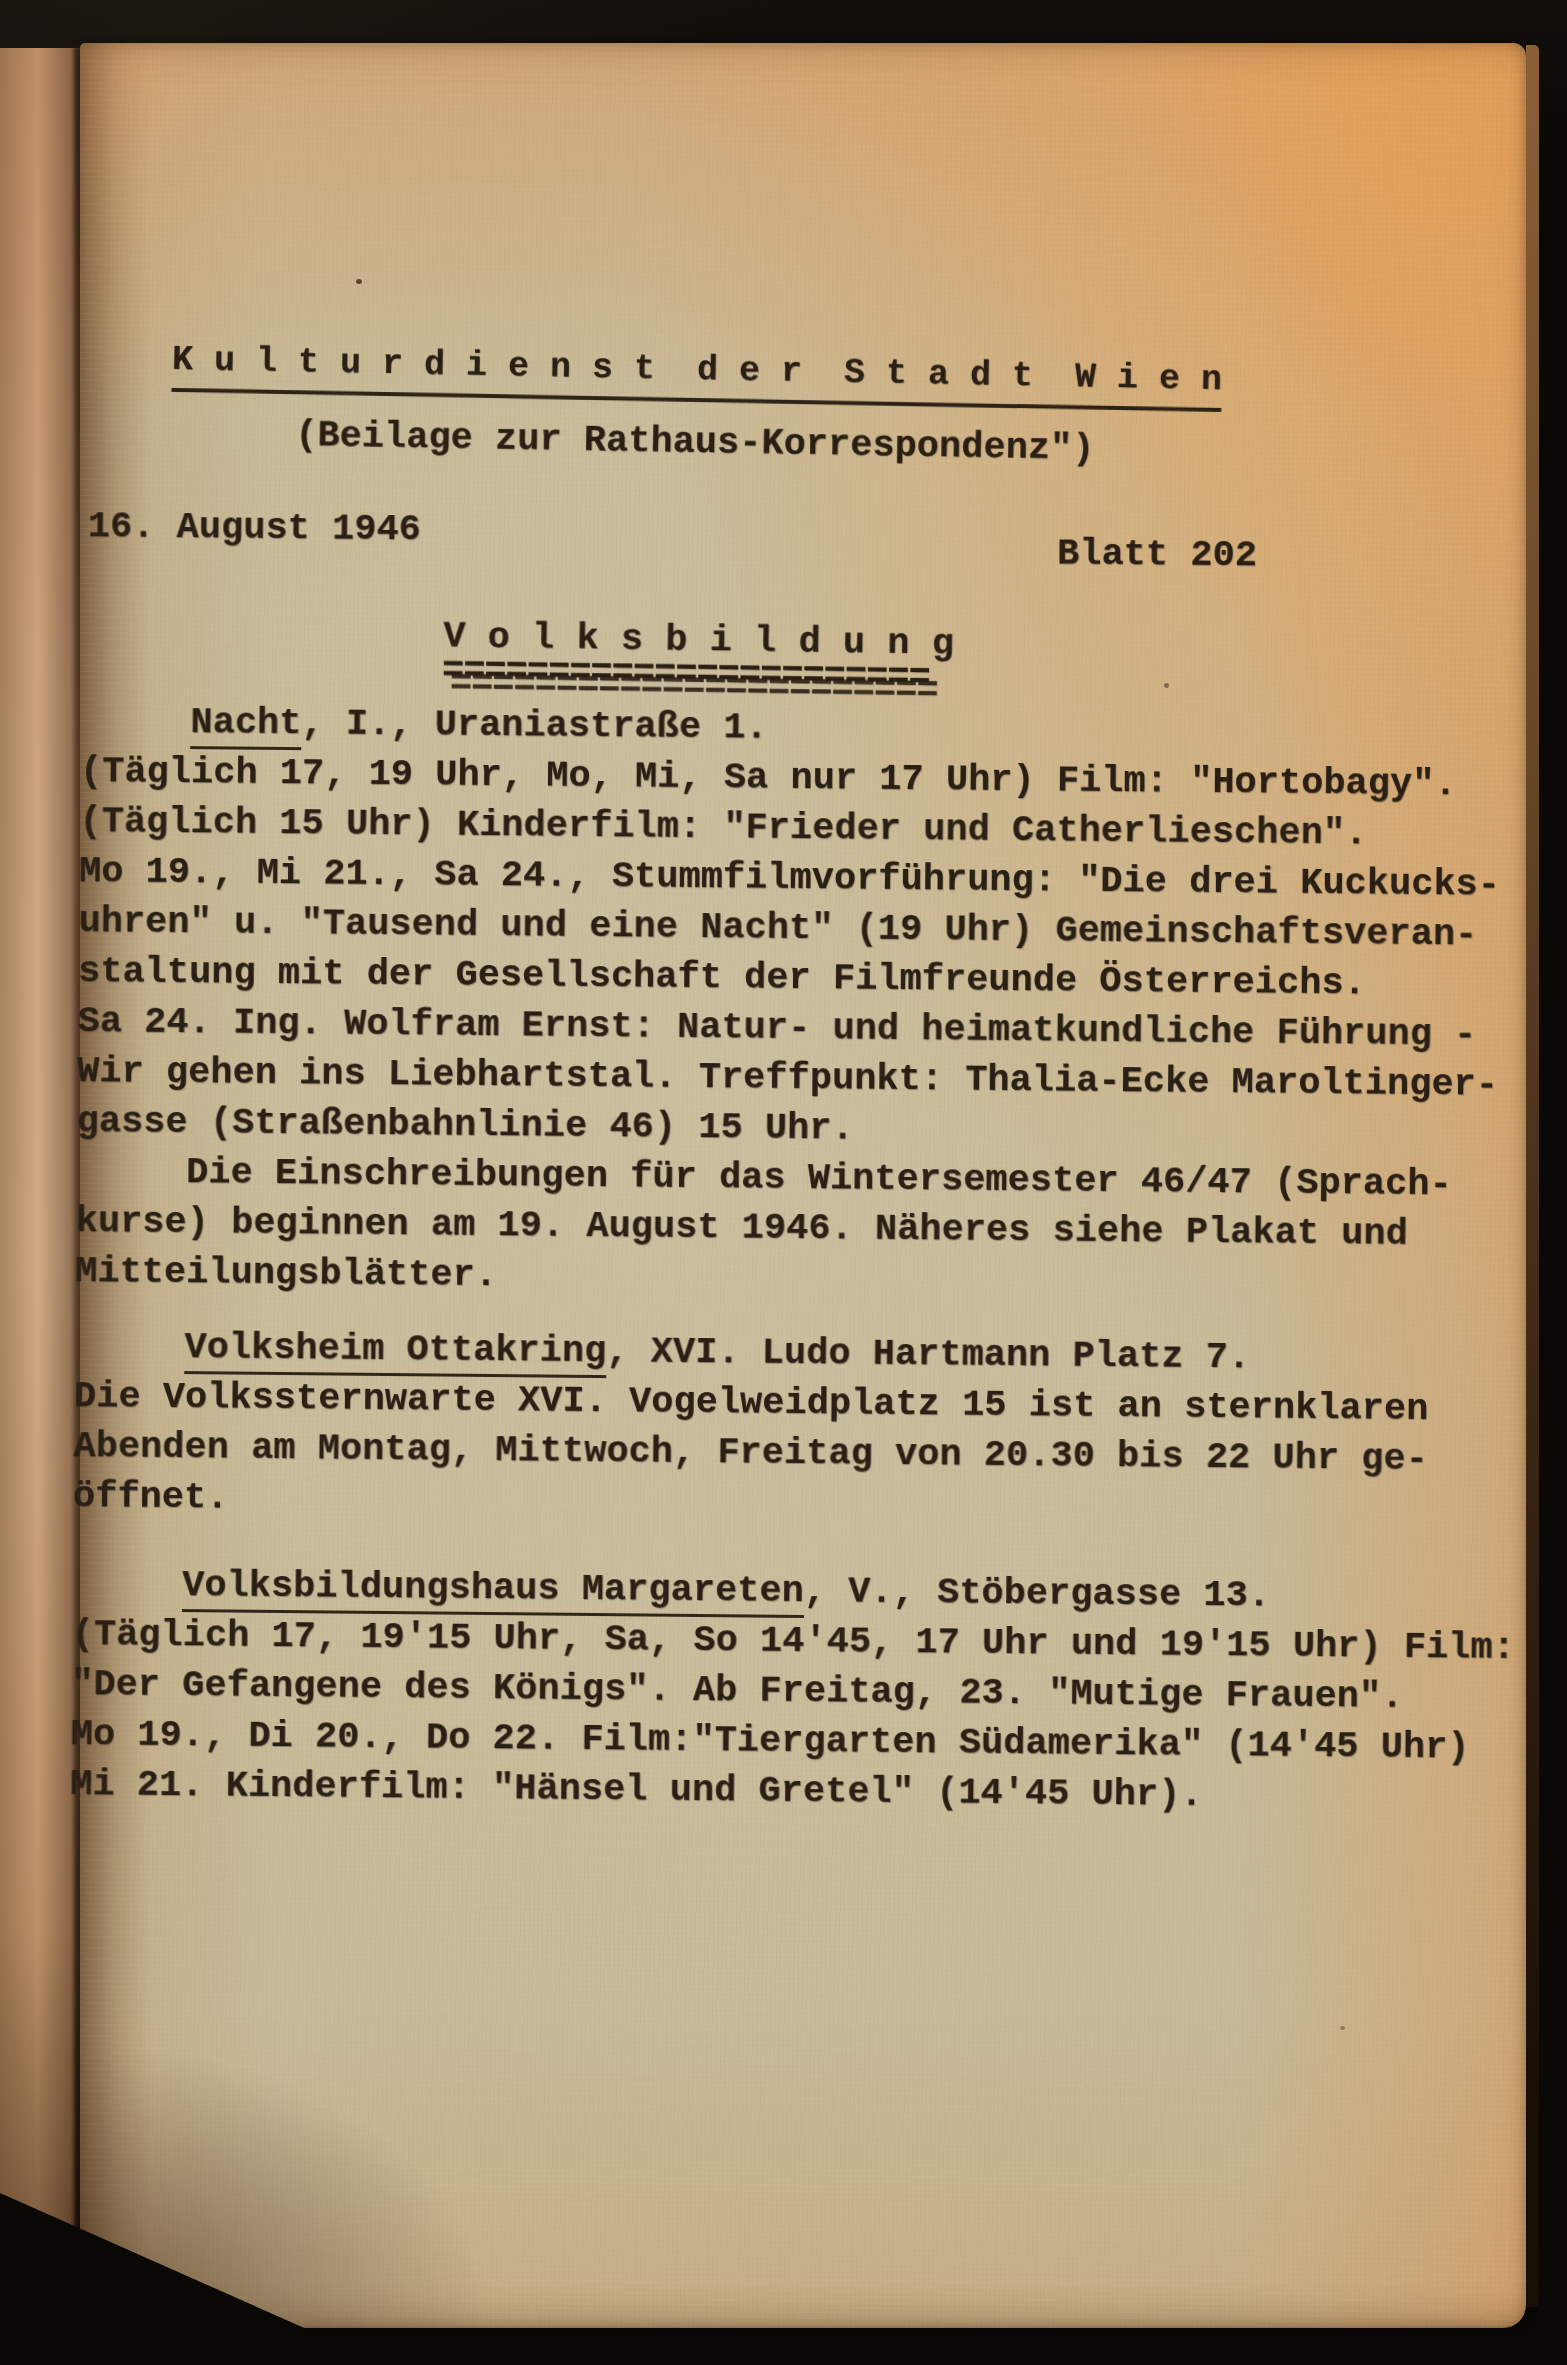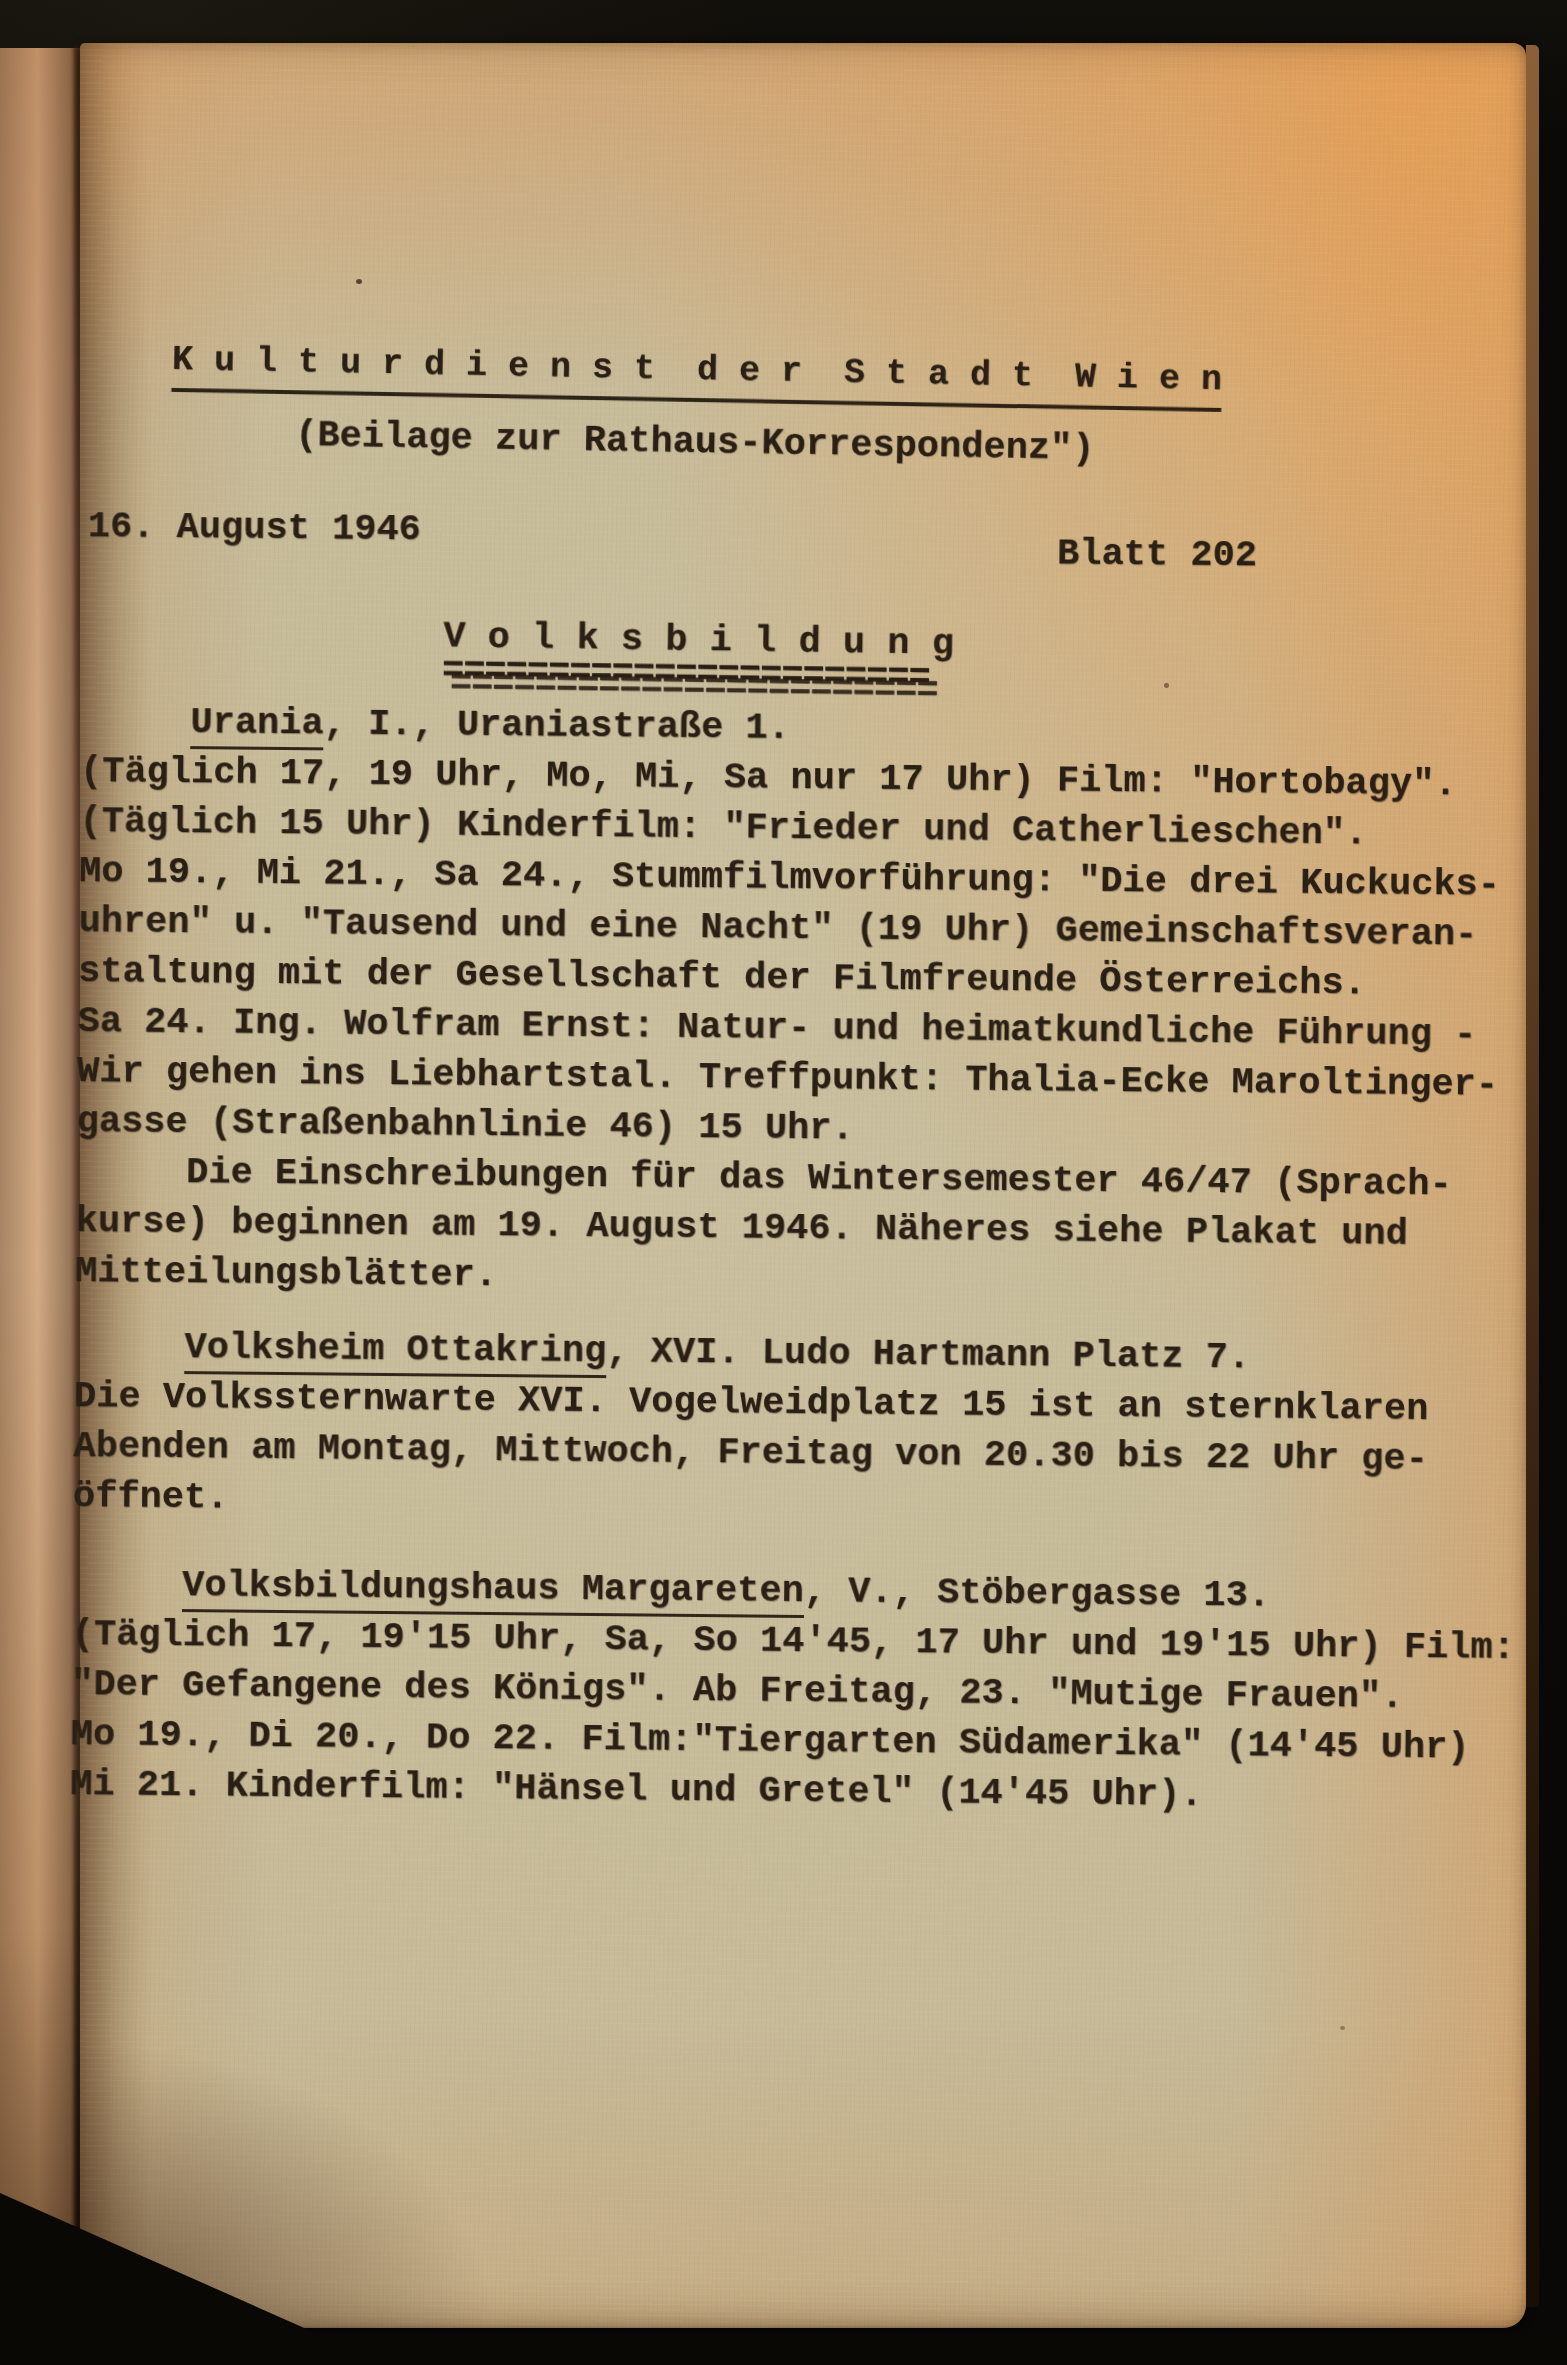--- a/index.html
+++ b/index.html
@@ -170,21 +170,21 @@
       <div class="t-abs doc-subtitle">(Beilage zur Rathaus-Korrespondenz")</div>
       <div class="t-abs doc-date">16. August 1946</div>
       <div class="t-abs doc-sheet">Blatt 202</div>
 
       <div class="t-abs section-title">V o l k s b i l d u n g</div>
       <div class="t-abs rule-row rule-1">=======================</div>
       <div class="t-abs rule-row rule-2">=======================</div>
 
       <div>
           <div class="t-section section-0">
-            <div class="t-line indent"><span class="u">Urania</span><span>, I., Uraniastraße 1.</span></div>
+            <div class="t-line indent"><span class="u">Nacht</span><span>, I., Uraniastraße 1.</span></div>
             <div class="t-line"><span>(Täglich 17, 19 Uhr, Mo, Mi, Sa nur 17 Uhr) Film: "Hortobagy".</span></div>
             <div class="t-line"><span>(Täglich 15 Uhr) Kinderfilm: "Frieder und Catherlieschen".</span></div>
             <div class="t-line"><span>Mo 19., Mi 21., Sa 24., Stummfilmvorführung: "Die drei Kuckucks-</span></div>
             <div class="t-line"><span>uhren" u. "Tausend und eine Nacht" (19 Uhr) Gemeinschaftsveran-</span></div>
             <div class="t-line"><span>staltung mit der Gesellschaft der Filmfreunde Österreichs.</span></div>
             <div class="t-line"><span>Sa 24. Ing. Wolfram Ernst: Natur- und heimatkundliche Führung -</span></div>
             <div class="t-line"><span>Wir gehen ins Liebhartstal. Treffpunkt: Thalia-Ecke Maroltinger-</span></div>
             <div class="t-line"><span>gasse (Straßenbahnlinie 46) 15 Uhr.</span></div>
             <div class="t-line indent"><span>Die Einschreibungen für das Wintersemester 46/47 (Sprach-</span></div>
             <div class="t-line"><span>kurse) beginnen am 19. August 1946. Näheres siehe Plakat und</span></div>

